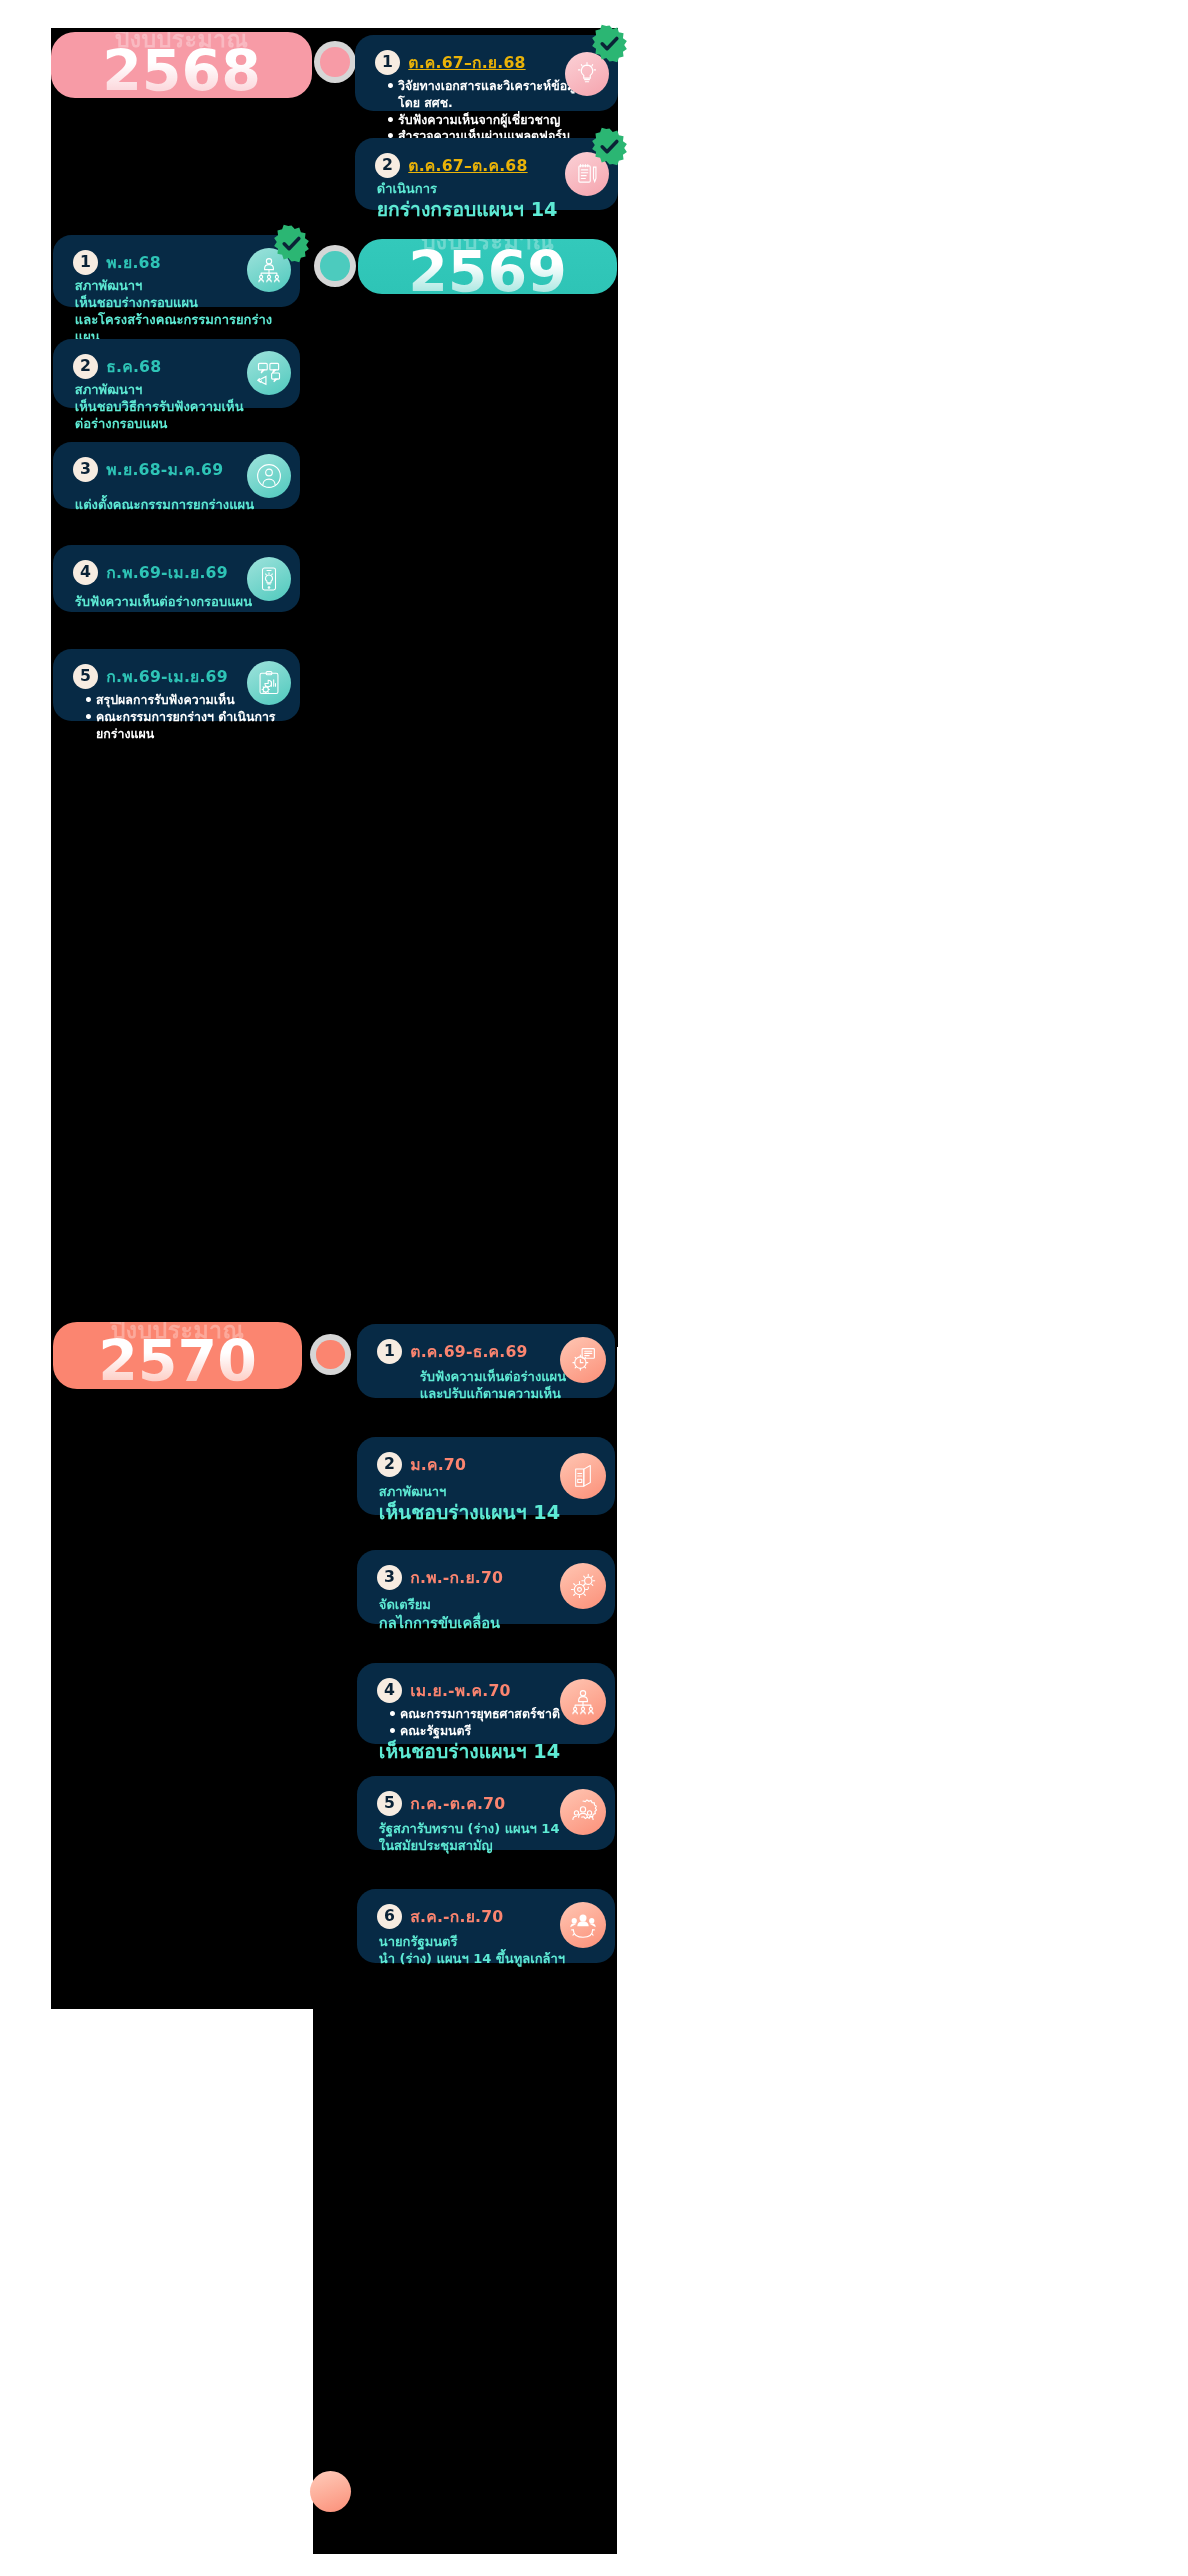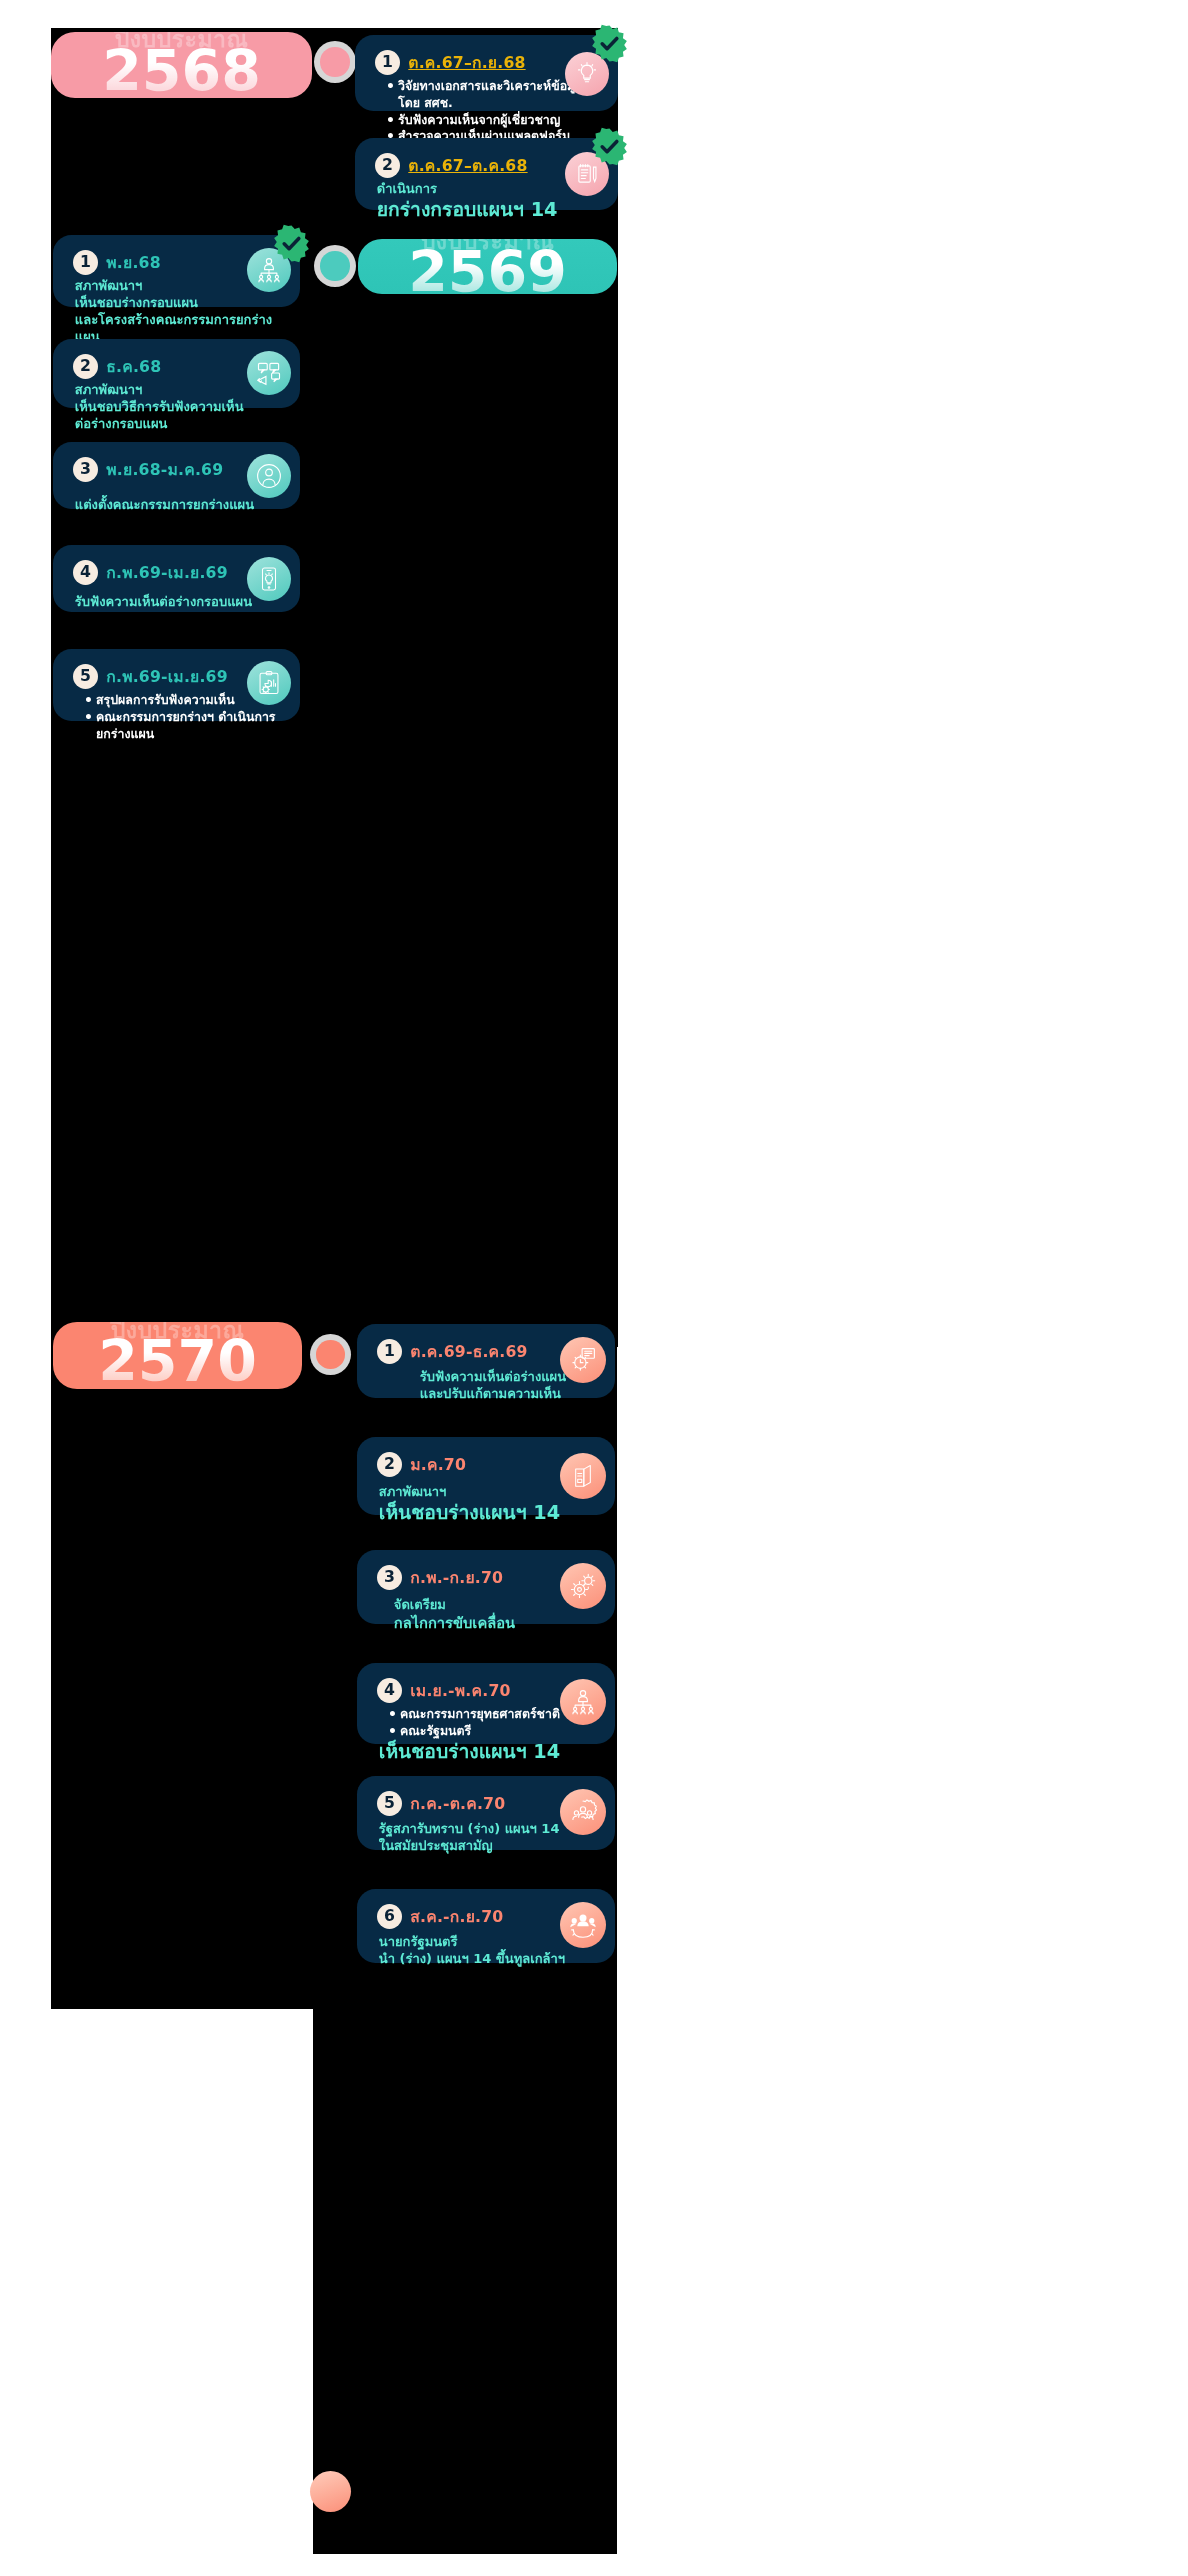--- a/index.html
+++ b/index.html
@@ -334,21 +334,21 @@
         <rect x="9.5" y="20" width="5" height="4"></rect>
       </svg>
     </div>
   </div>
 
   <div class="card" style="left:357px; top:1550px; width:258px; height:74px;">
     <div class="hdr">
       <span class="num">3</span>
       <span class="date d-coral">ก.พ.-ก.ย.70</span>
     </div>
-    <div class="body" style="margin-top:7.4px;margin-left:15px;">
+    <div class="body" style="margin-top:7.4px;">
       <div class="sm">จัดเตรียม</div>
       <div class="ln">กลไกการขับเคลื่อน</div>
     </div>
     <div class="icon-disc ic-coral" style="right:9.2px; top:13px; width:46px; height:46px;">
       <svg width="28" height="28" viewBox="0 0 32 32" fill="none" stroke="#fff" stroke-width="1.3" stroke-linecap="round">
         <circle cx="22" cy="10" r="4.2"></circle>
         <path d="M22 4.5v-1.8M22 17.3v1.8M16.5 10h-1.8M29.3 10h-1.8M18.1 6.1l-1.3-1.3M25.9 13.9l1.3 1.3M25.9 6.1l1.3-1.3M18.1 13.9l-1.3 1.3"></path>
         <circle cx="12" cy="20" r="6"></circle>
         <circle cx="12" cy="20" r="2.2"></circle>
         <path d="M12 13v-2.2M12 27v2.2M5 20H2.8M21.2 20H19M7 15l-1.6-1.6M17 25l1.6 1.6M17 15l1.6-1.6M7 25l-1.6 1.6"></path>

